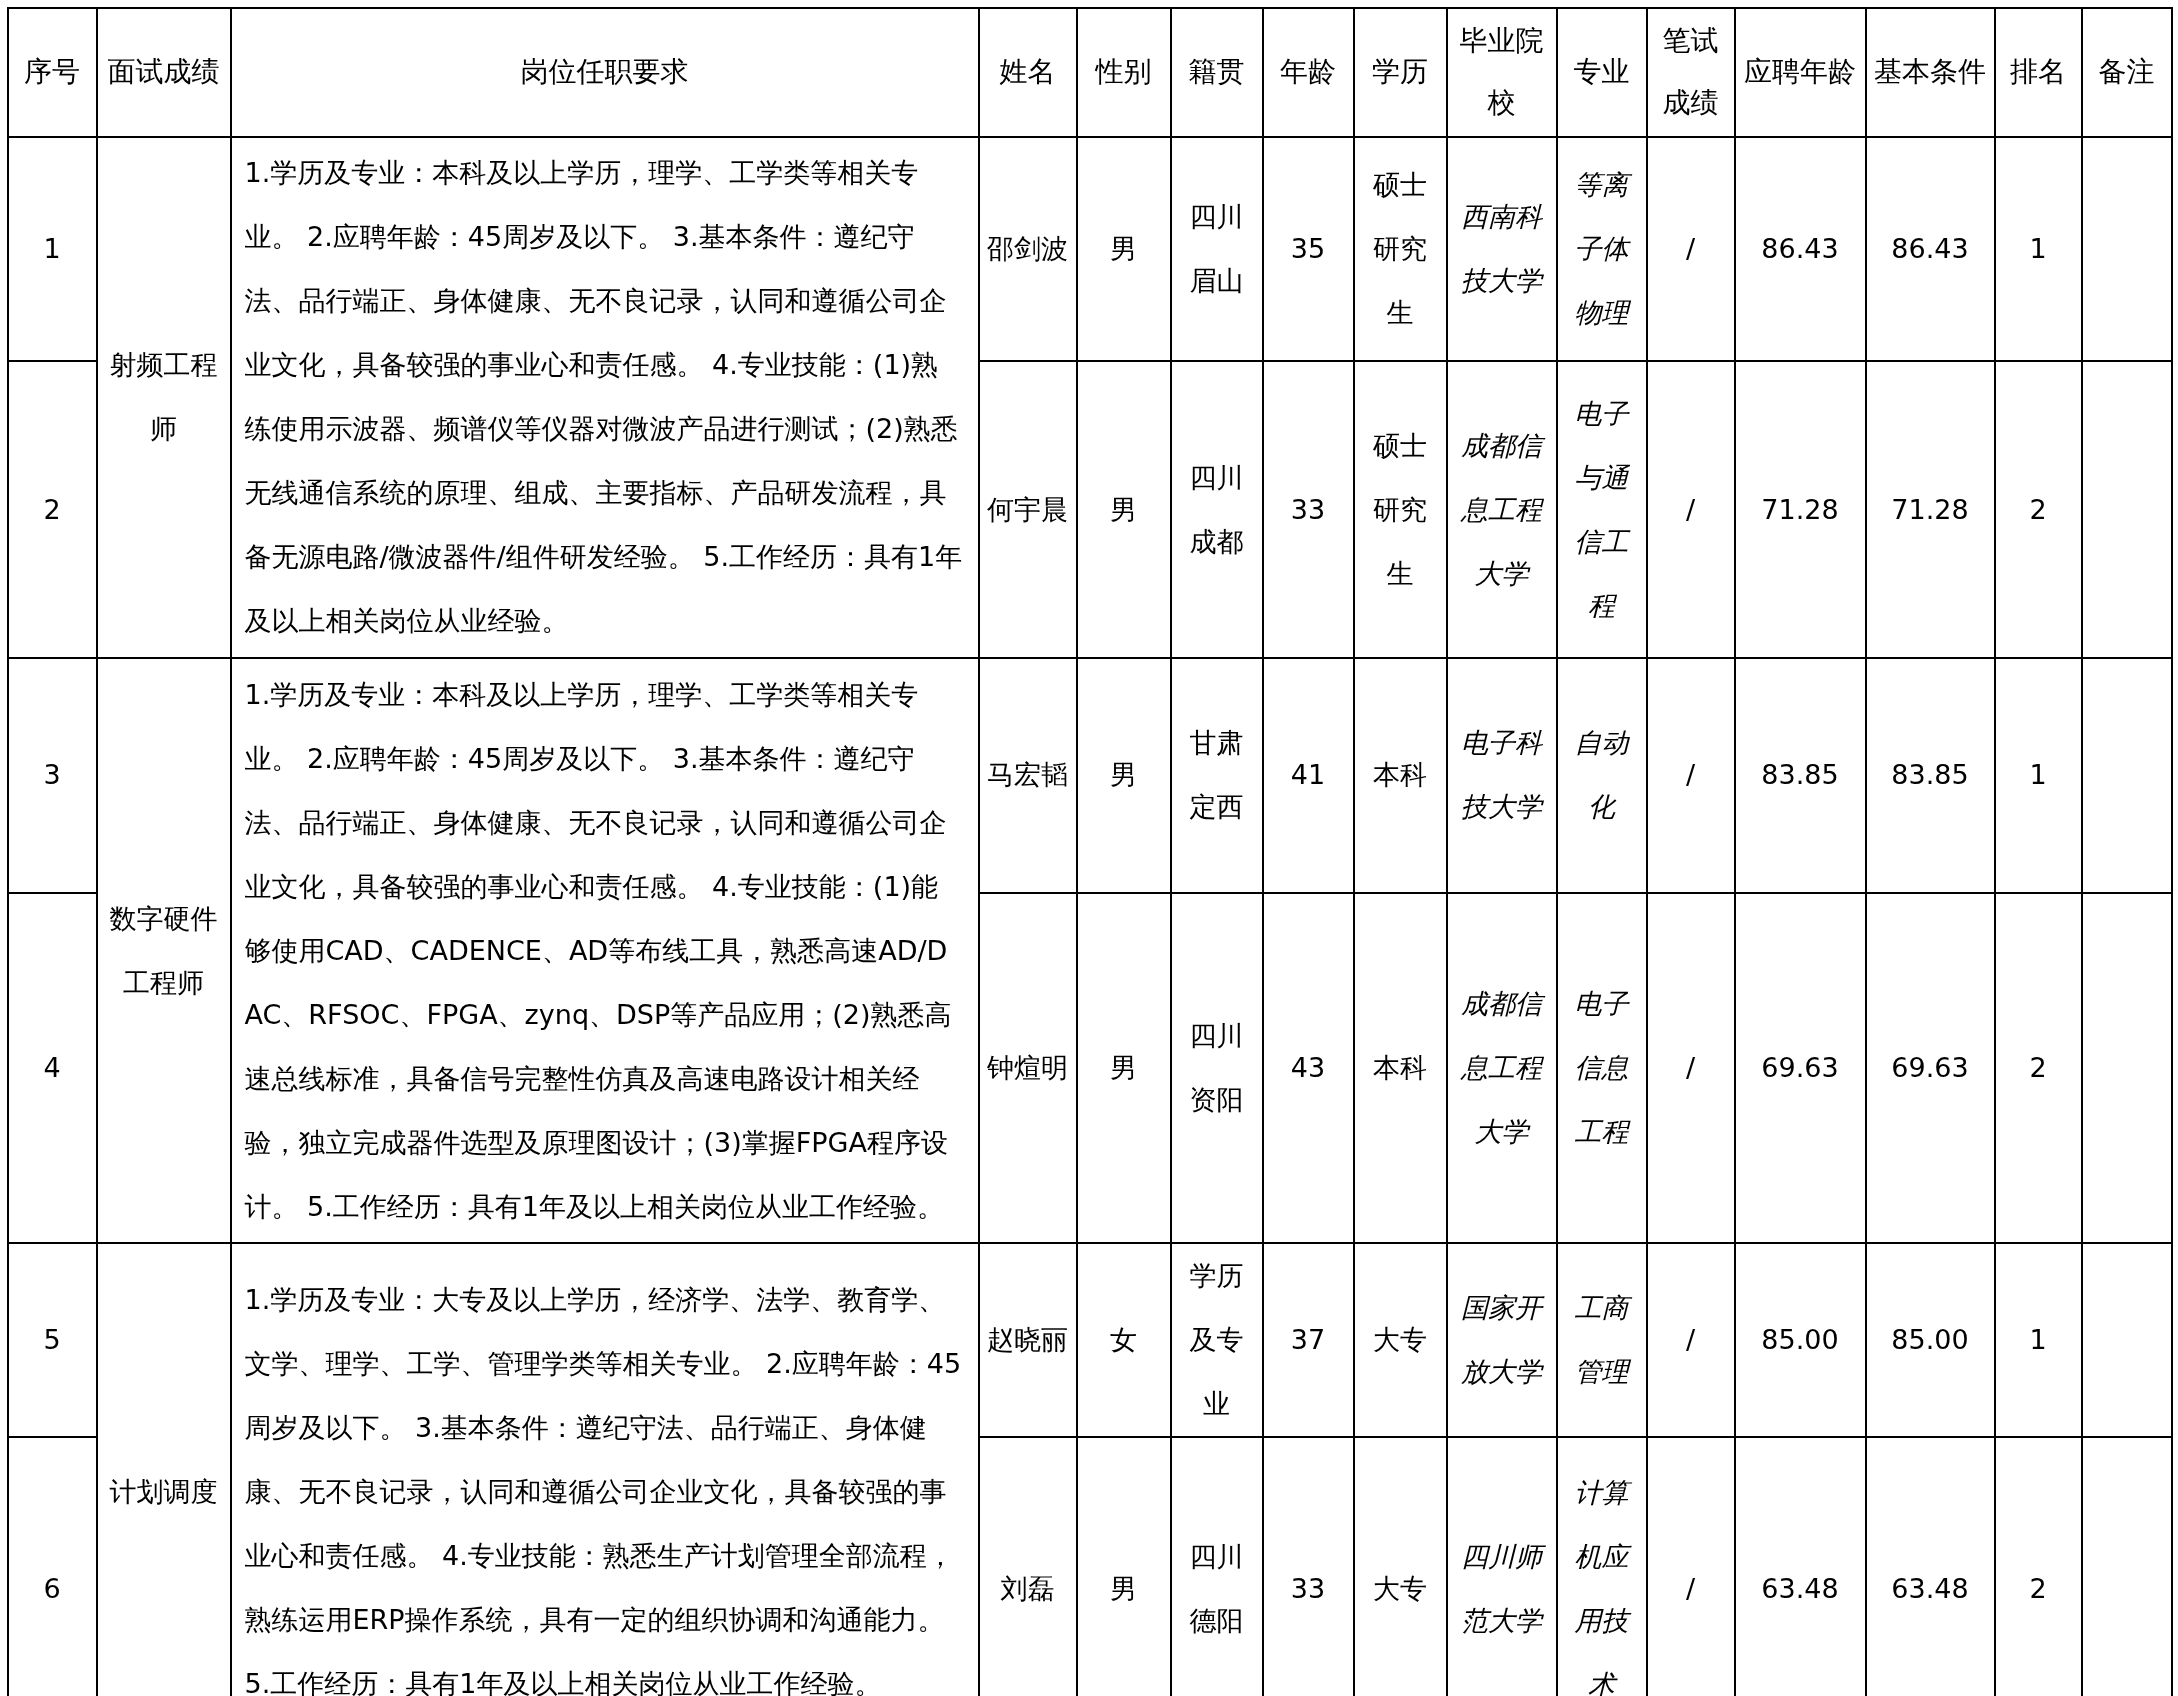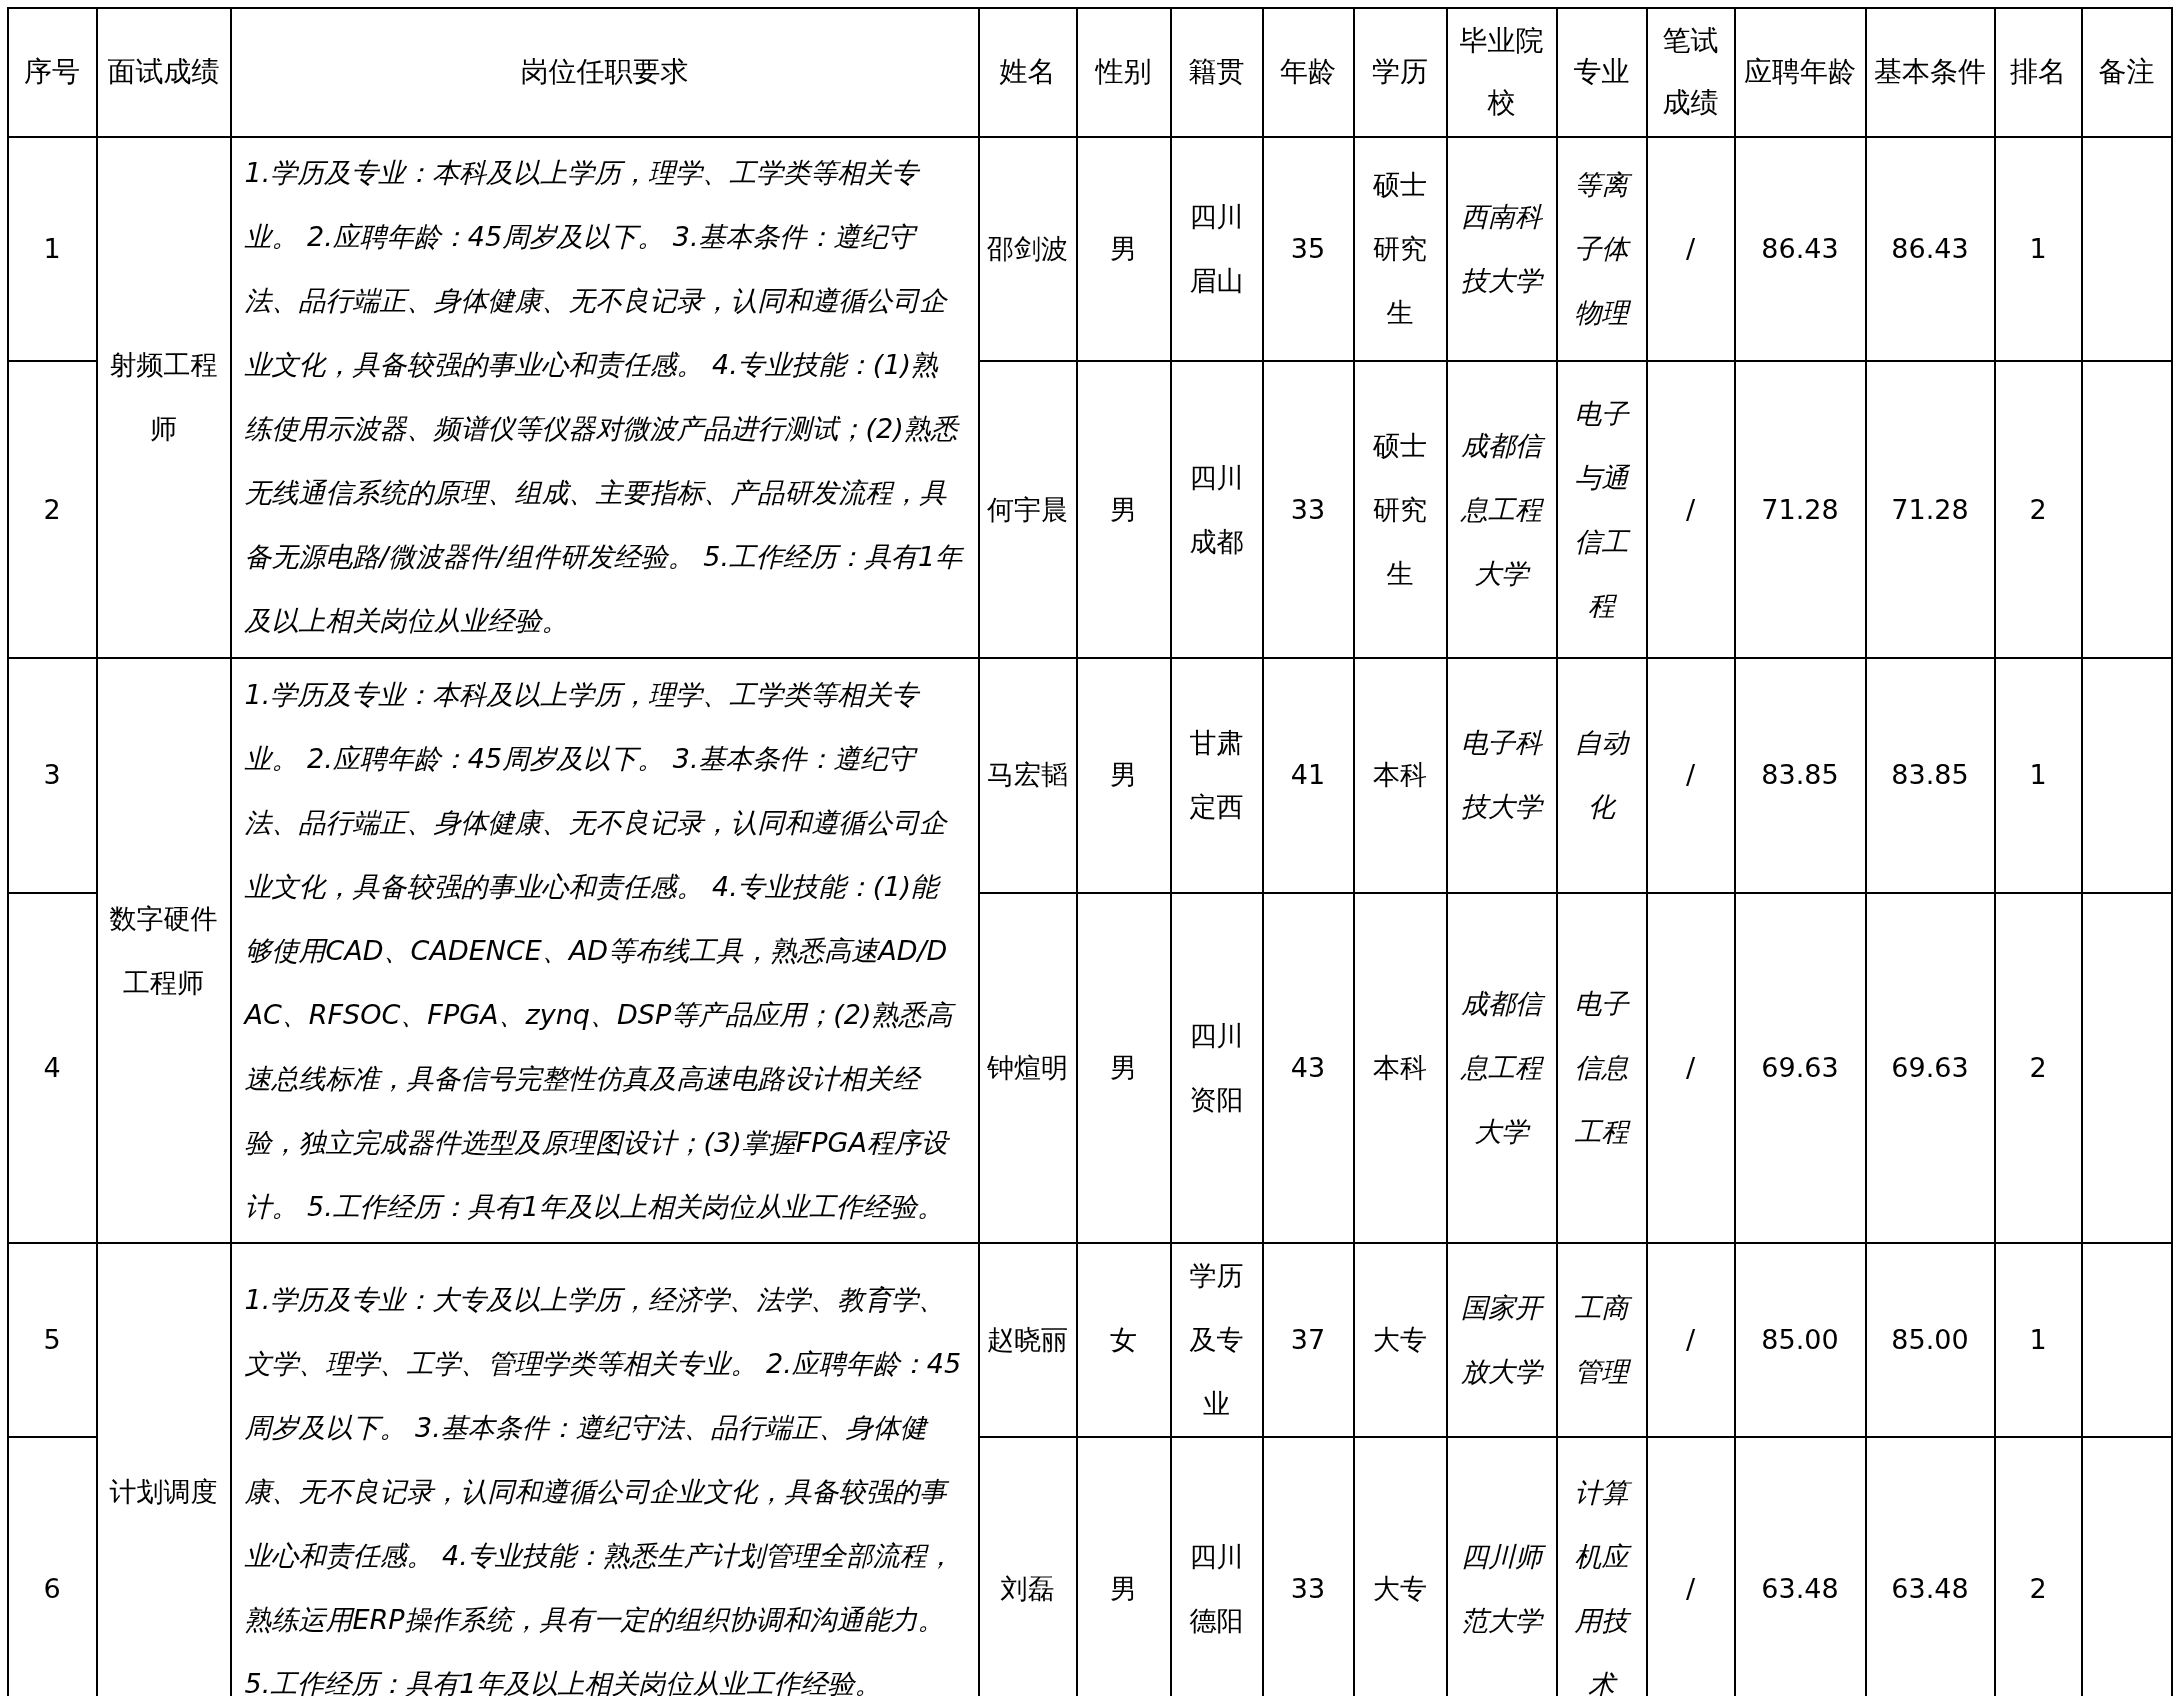--- a/index.html
+++ b/index.html
@@ -13,21 +13,21 @@
   table.grid td, table.grid th {
     border:2.8px solid #000;
     text-align:center; vertical-align:middle;
     padding:0 5.6px; box-sizing:border-box;
     font-size:27px; line-height:64px; font-weight:normal;
     word-break:break-all; overflow:hidden;
   }
   table.grid th { font-weight:normal; font-size:28px; line-height:62px;margin-left:32px; }
   table.grid td.req {
     text-align:left; vertical-align:middle;
-    padding:3.7px 13px 3.7px 13px; font-size:27px; line-height:64px;font-style:italic;
+    padding:3.7px 13px 3.7px 13px; font-size:27px; line-height:64px;
   }
   .hdr { height:129px; }
   .r1 { height:223px; } .r2 { height:294px; }
   .r3 { height:235px; } .r4 { height:350px; }
   .r5 { height:152px; } .r6 { height:303px; }
   td.narrow { padding:0 22.4px;margin-left:40px; }
   td.narrow2 { padding:0 17px;font-style:italic; }
 </style>
 </head>
 <body>

